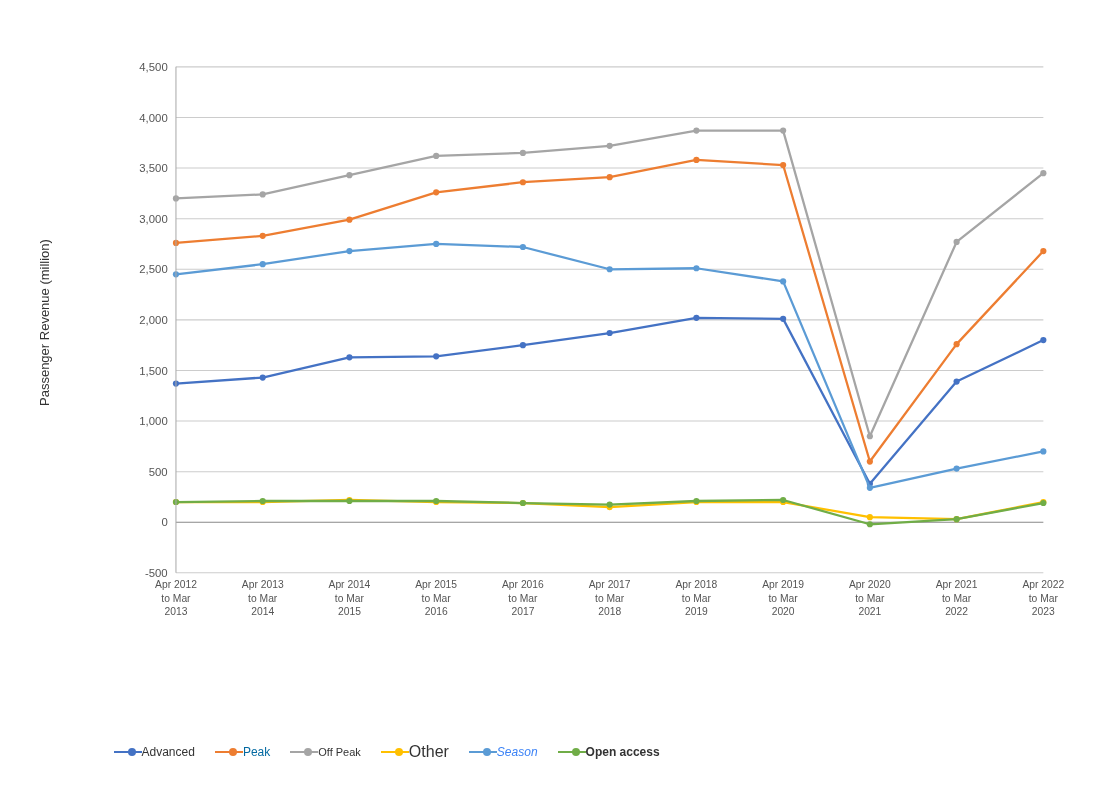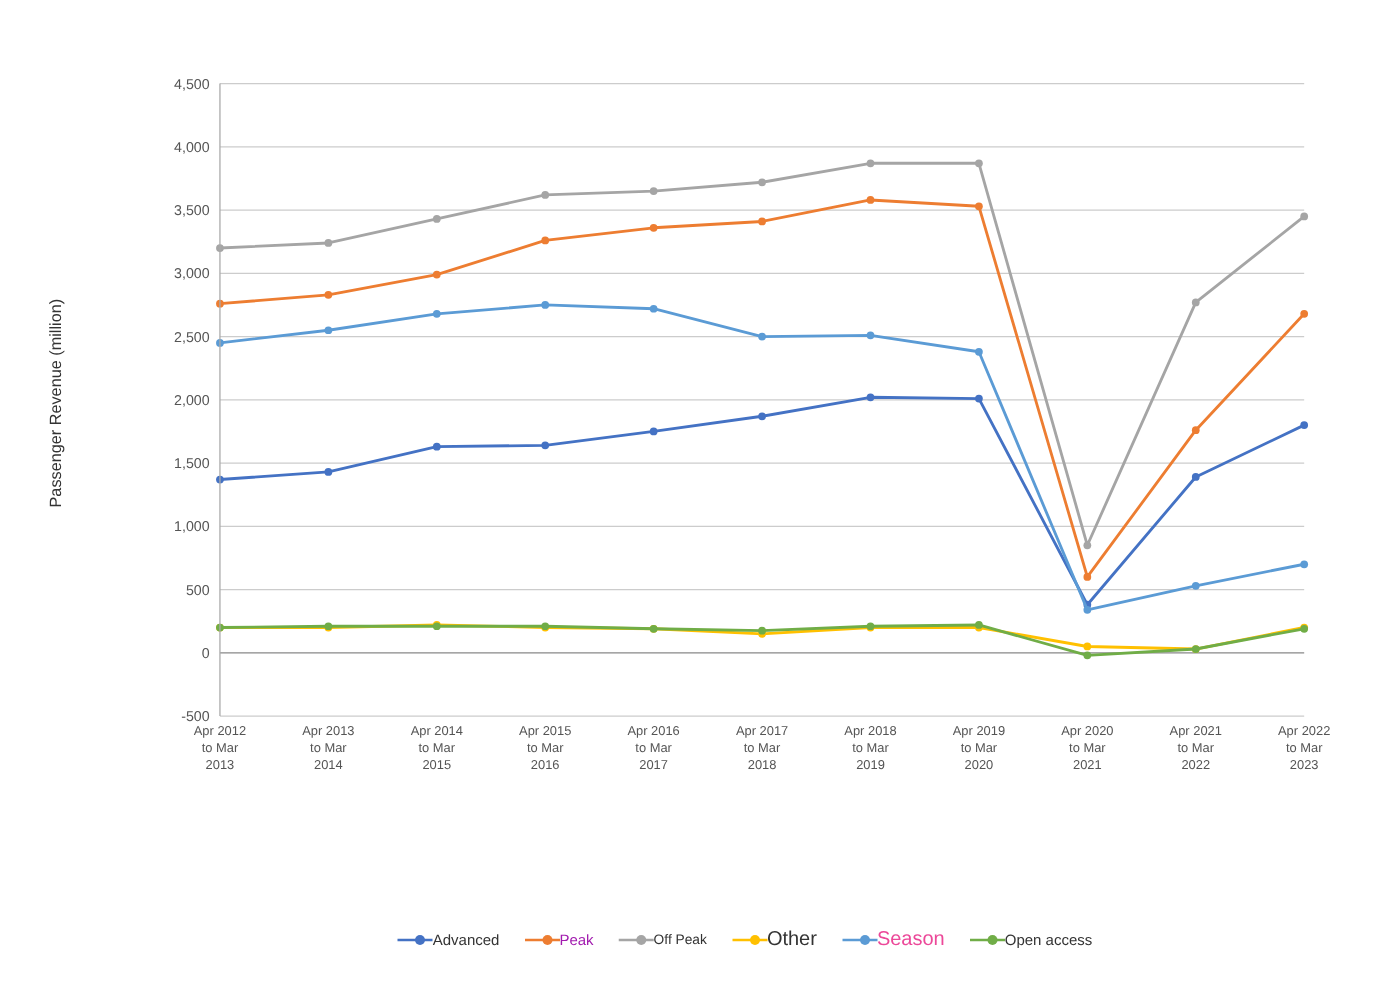--- a/index.html
+++ b/index.html
@@ -42,21 +42,20 @@
       overflow: visible;
     }
     .legend {
       position: absolute;
       bottom: 10px;
       left: 80px;
       right: 5px;
       display: flex;
       flex-direction: row;
       align-items: center;
-      justify-content: center;
       gap: 20px;
       font-size: 12px;
     }
     .legend-item {
       display: flex;
       align-items: center;
       gap: 6px;
     }
     .legend-line {
       width: 28px;
@@ -231,36 +230,36 @@
   </div>
   <div class="legend" id="legendContainer">
       <div class="legend-item">
         <span class="legend-line" style="background-color: rgb(68, 114, 196);"></span>
         <span class="legend-dot" style="background-color: rgb(68, 114, 196); margin-left: -20px;"></span>
         <span style="font-size: 12px; color: rgb(51, 51, 51);">Advanced</span>
       </div>
       <div class="legend-item">
         <span class="legend-line" style="background-color: rgb(237, 125, 49);"></span>
         <span class="legend-dot" style="background-color: rgb(237, 125, 49); margin-left: -20px;"></span>
-        <span style="font-size: 12px; color: #a21caf;">Peak</span>
+        <span style="font-size: 12px; color: #0369a1;">Peak</span>
       </div>
       <div class="legend-item">
         <span class="legend-line" style="background-color: rgb(165, 165, 165);"></span>
         <span class="legend-dot" style="background-color: rgb(165, 165, 165); margin-left: -20px;"></span>
         <span style="font-size: 11px; color: rgb(51, 51, 51);">Off Peak</span>
       </div>
       <div class="legend-item">
         <span class="legend-line" style="background-color: rgb(255, 192, 0);"></span>
         <span class="legend-dot" style="background-color: rgb(255, 192, 0); margin-left: -20px;"></span>
         <span style="font-size: 16px; color: rgb(51, 51, 51);">Other</span>
       </div>
       <div class="legend-item">
         <span class="legend-line" style="background-color: rgb(91, 155, 213);"></span>
         <span class="legend-dot" style="background-color: rgb(91, 155, 213); margin-left: -20px;"></span>
-        <span style="font-size: 16px; color: #ec4899;">Season</span>
+        <span style="font-size: 12px; color: #3b82f6; font-style: italic;">Season</span>
       </div>
       <div class="legend-item">
         <span class="legend-line" style="background-color: rgb(112, 173, 71);"></span>
         <span class="legend-dot" style="background-color: rgb(112, 173, 71); margin-left: -20px;"></span>
-        <span style="font-size: 12px; color: rgb(51, 51, 51);">Open access</span>
+        <span style="font-size: 12px; color: rgb(51, 51, 51); font-weight: bold;">Open access</span>
       </div>
     </div>
 </div>
 
 </body></html>

